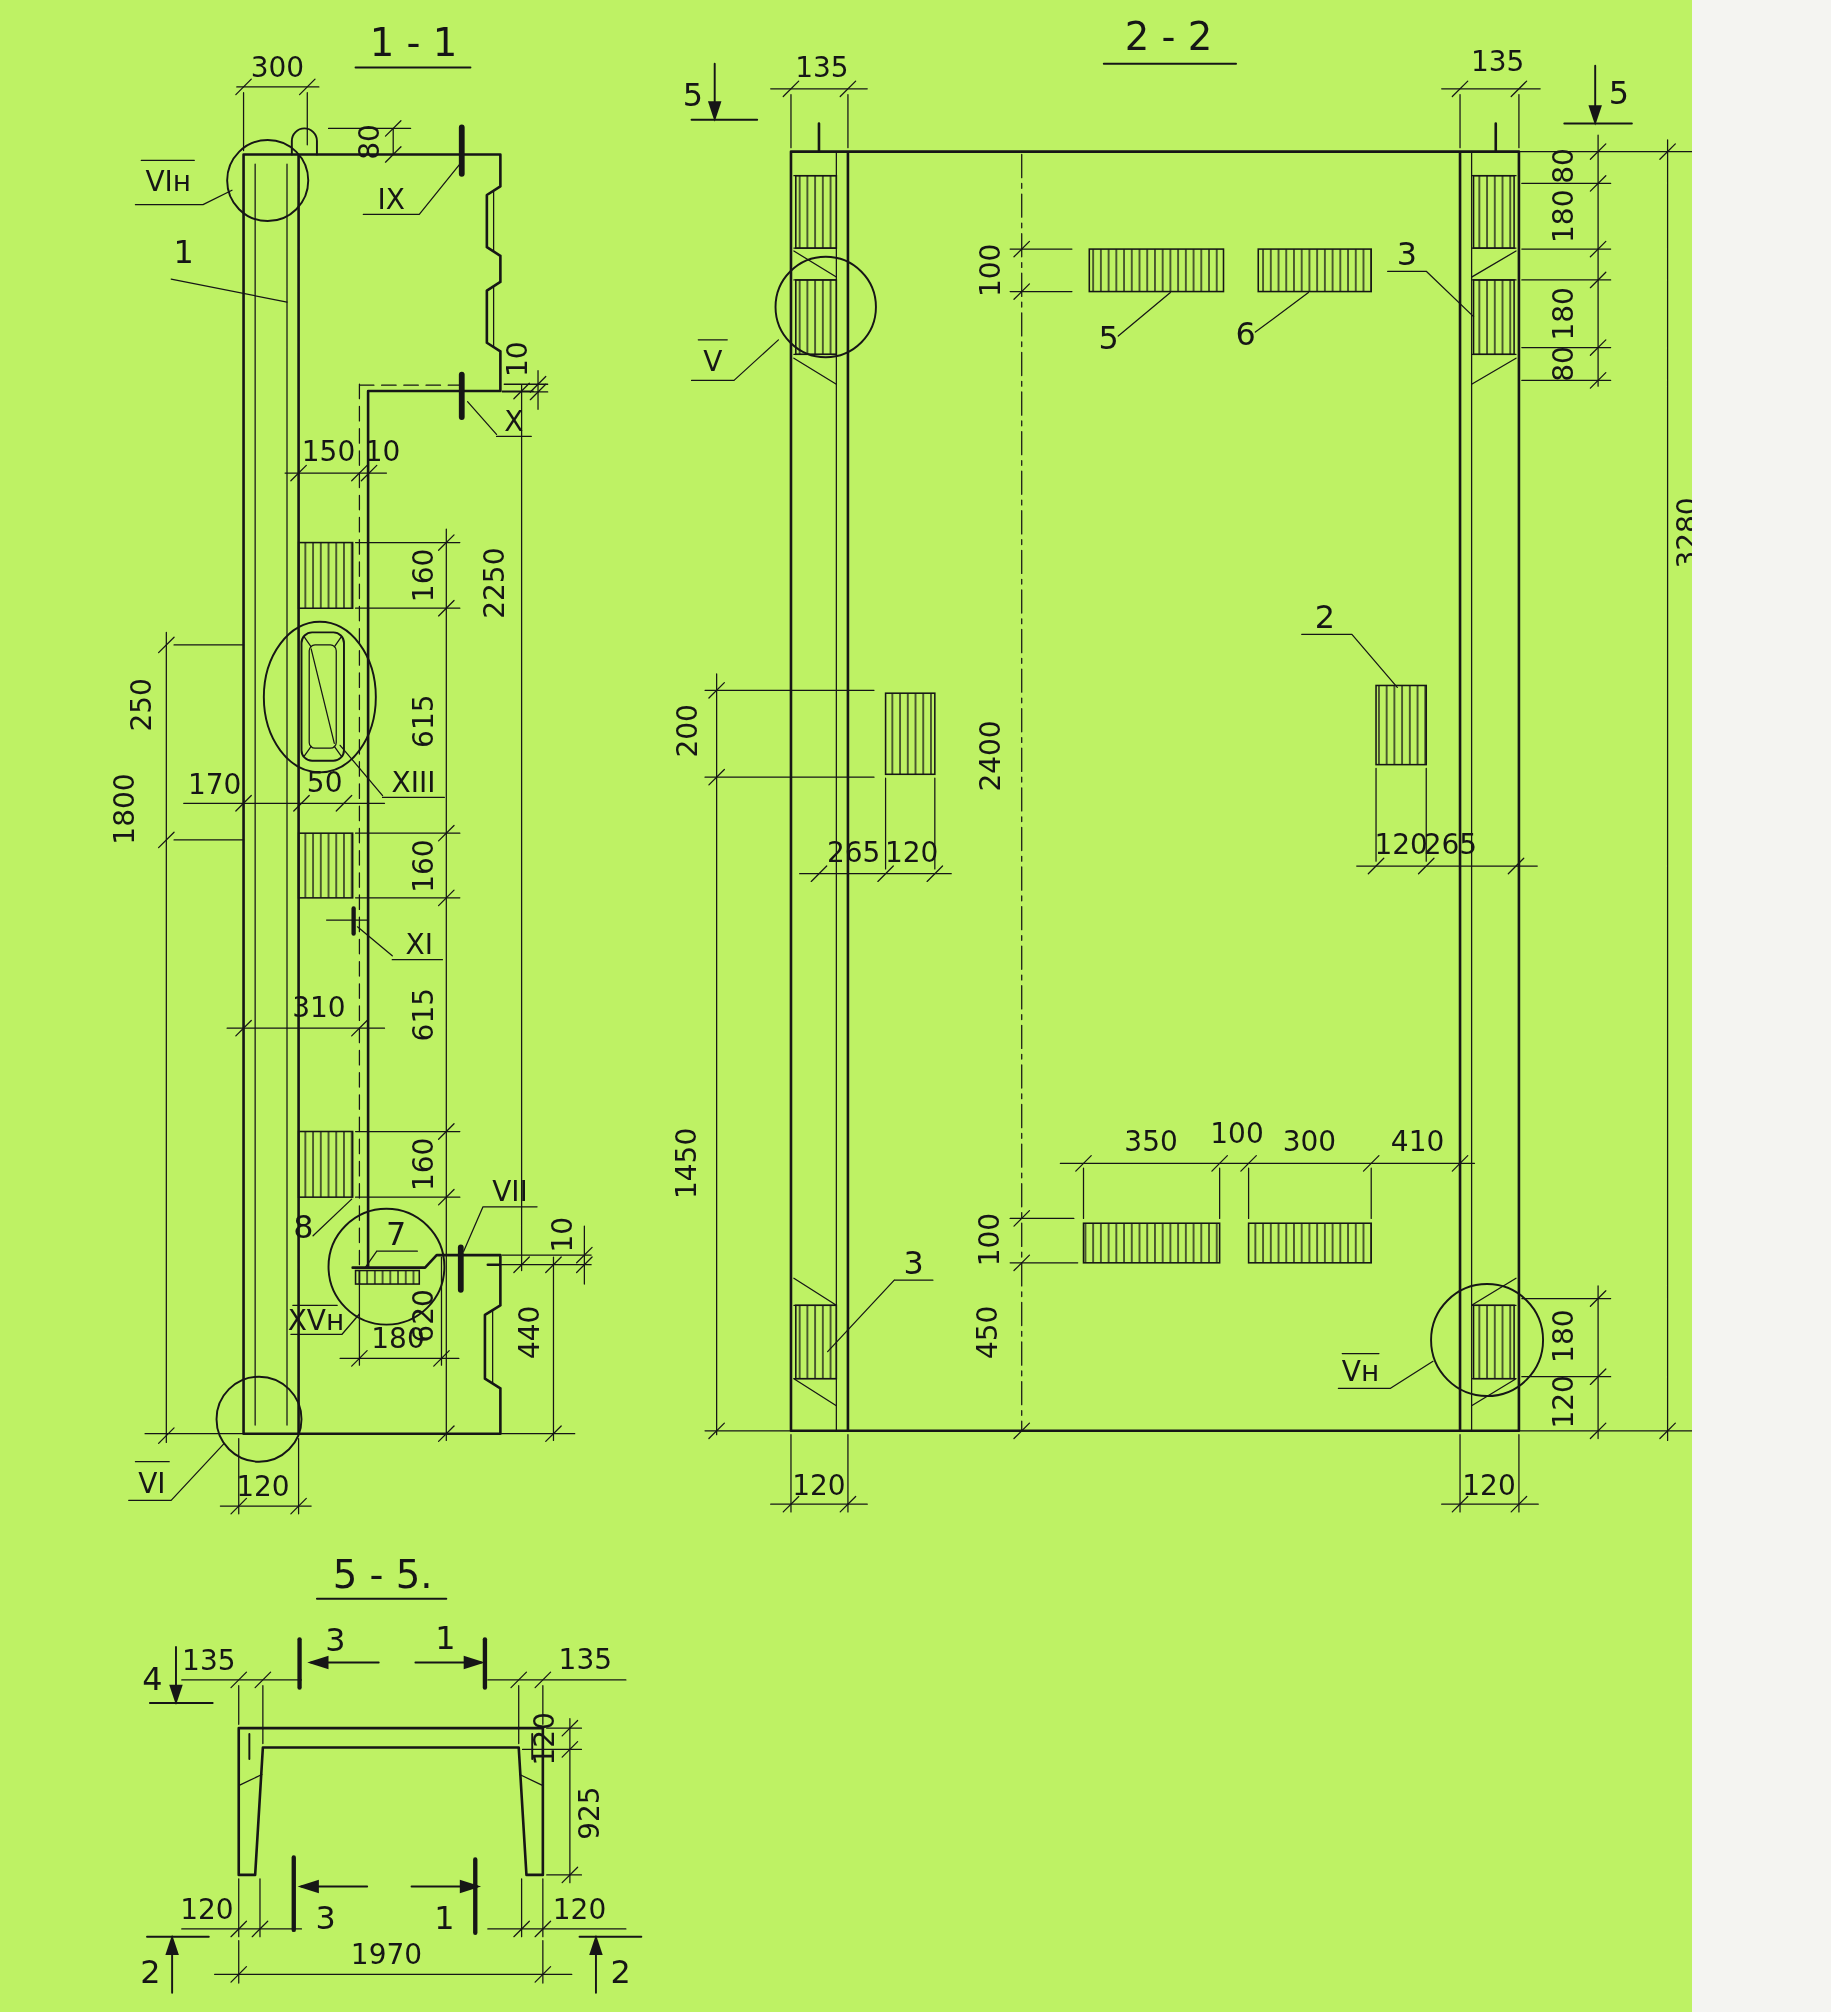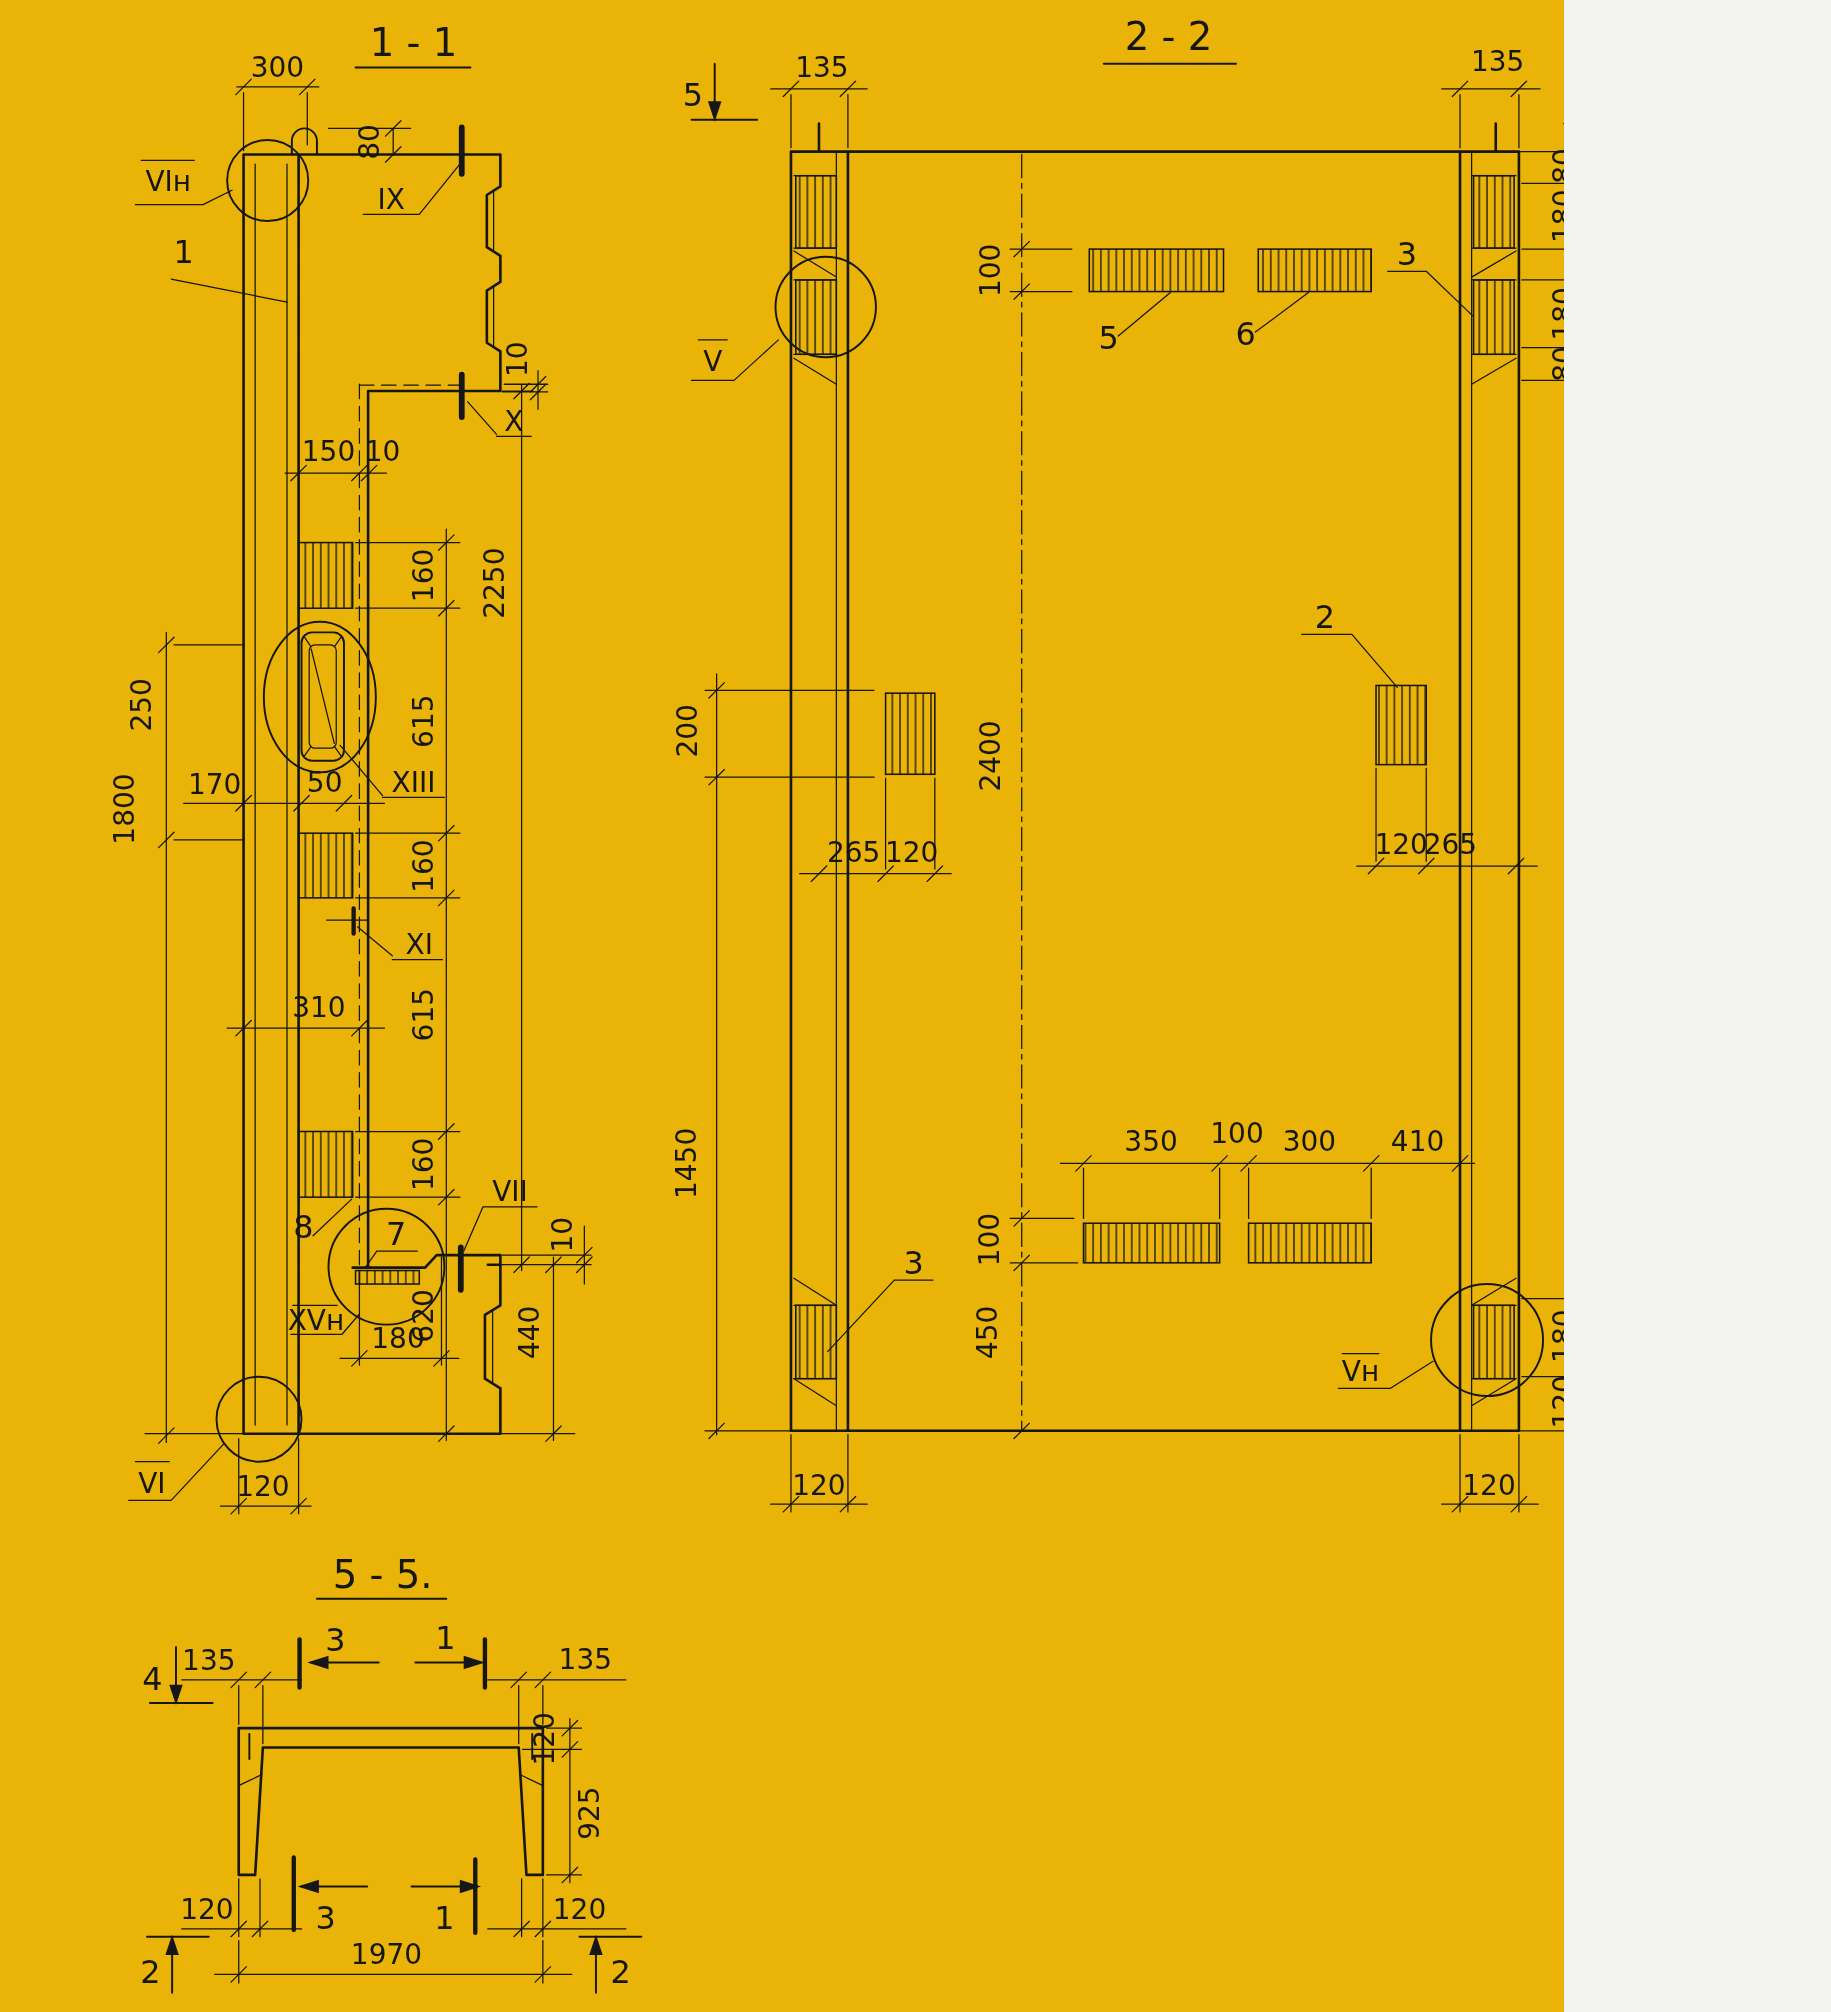--- a/index.html
+++ b/index.html
@@ -1,16 +1,16 @@
 <!DOCTYPE html>
 <html><head>
 <meta charset="utf-8">
 <style>
   html,body{margin:0;padding:0;background:#f4f4f1;}
-  .page{width:1564px;height:2012px;background:#eab308;position:relative;overflow:hidden;}
+  .page{width:1692px;height:2012px;background:#bef264;position:relative;overflow:hidden;}
   svg{display:block;}
   .s{stroke:#161616;fill:none;stroke-linecap:round;stroke-linejoin:round;}
   .w26{stroke-width:2.7;}
   .w20{stroke-width:2.0;}
   .w13{stroke-width:1.3;}
   .w40{stroke-width:4.5;}
   .w55{stroke-width:6;}
   .dash{stroke-dasharray:15 8;}
   .dd{stroke-dasharray:24 6 5 6;}
   .ht{fill:url(#hv);stroke:#161616;stroke-width:1.6;}

